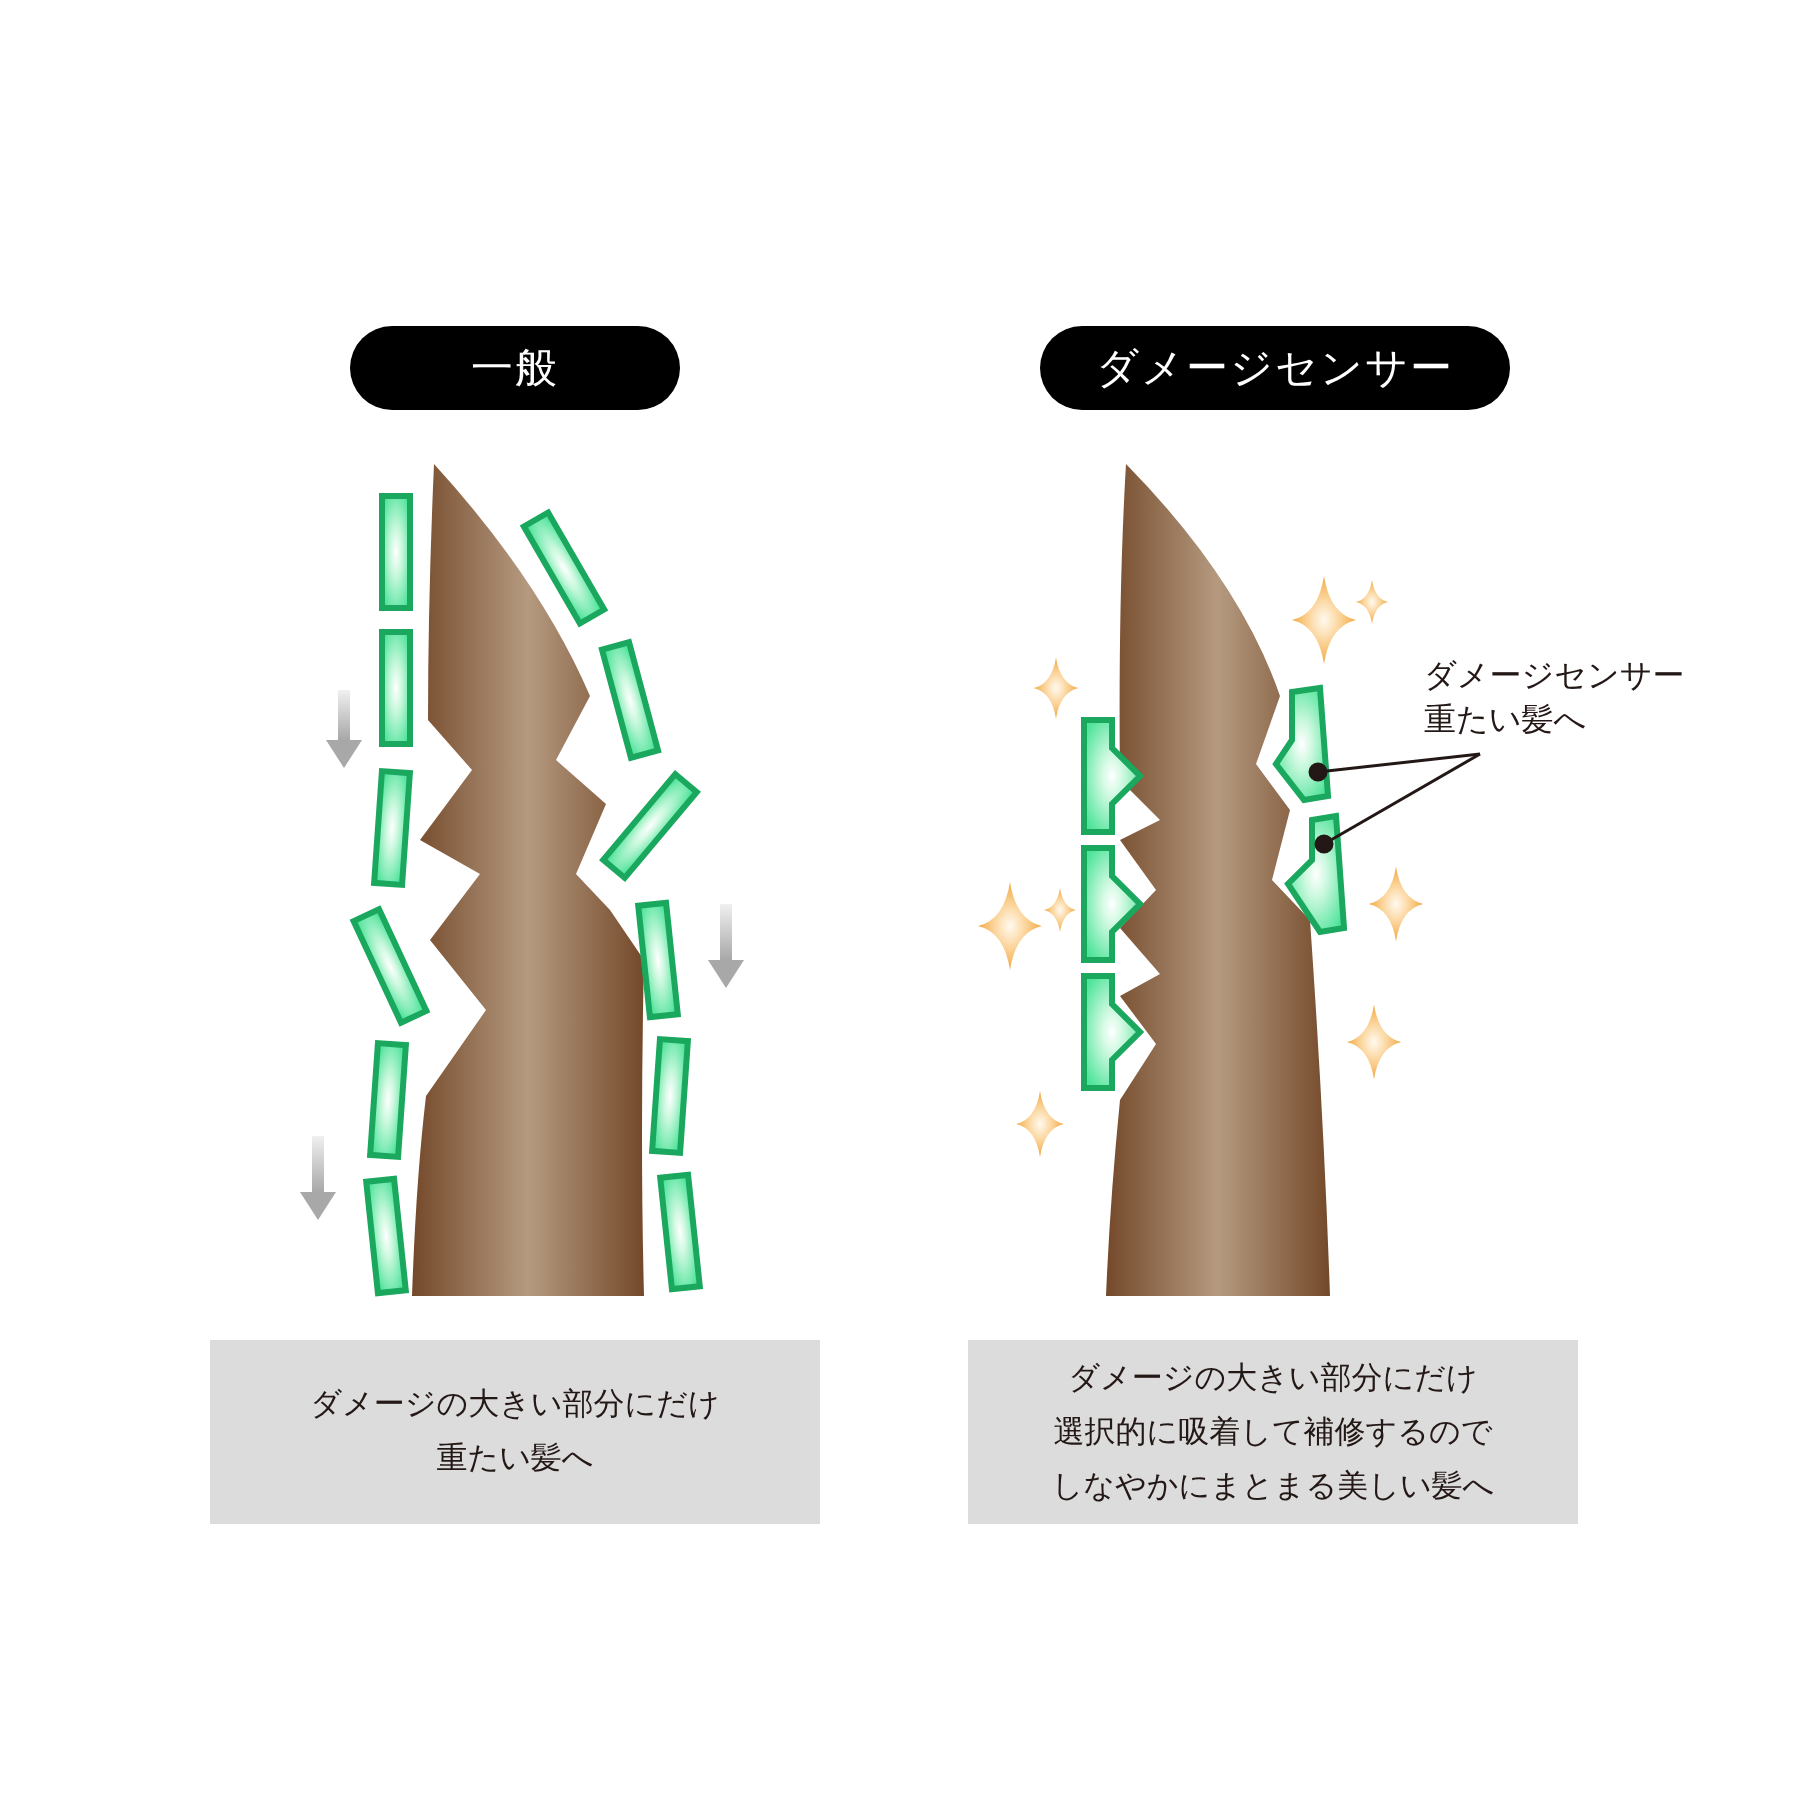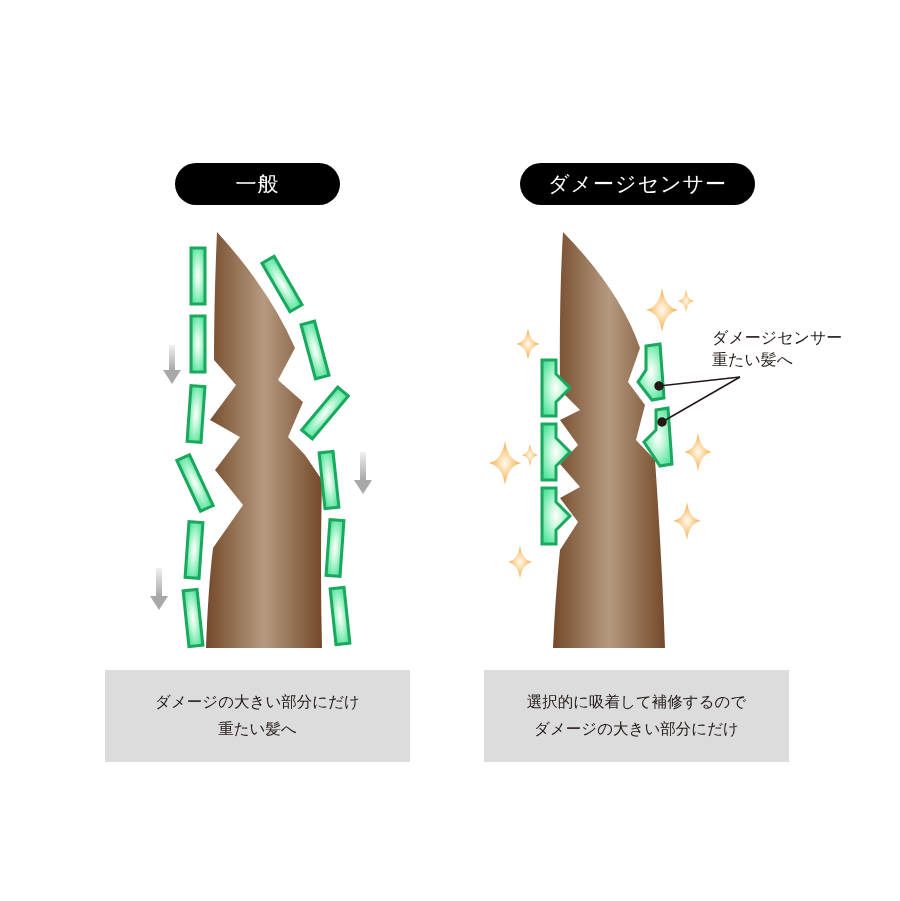--- a/index.html
+++ b/index.html
@@ -125,15 +125,16 @@
 <div class="label" style="left:712px;top:327px;">
   <div>ダメージセンサー</div>
   <div>重たい髪へ</div>
 </div>
 
 <div class="caption" style="left:105px;top:670px;width:305px;height:92px;">
   <div>ダメージの大きい部分にだけ</div>
   <div>重たい髪へ</div>
 </div>
 <div class="caption" style="left:484px;top:670px;width:305px;height:92px;">
+  <div>ダメージの大きい部分にだけ</div>
   <div>選択的に吸着して補修するので</div>
-  <div>ダメージの大きい部分にだけ</div>
+  <div>しなやかにまとまる美しい髪へ</div>
 </div>
 
 </body></html>

